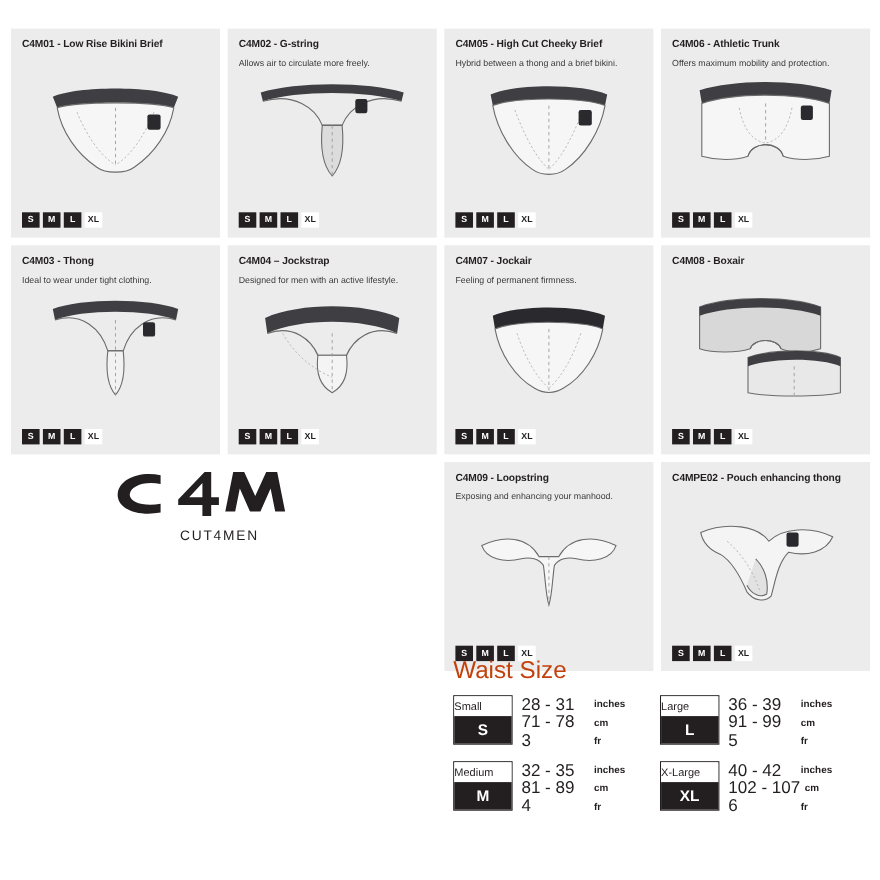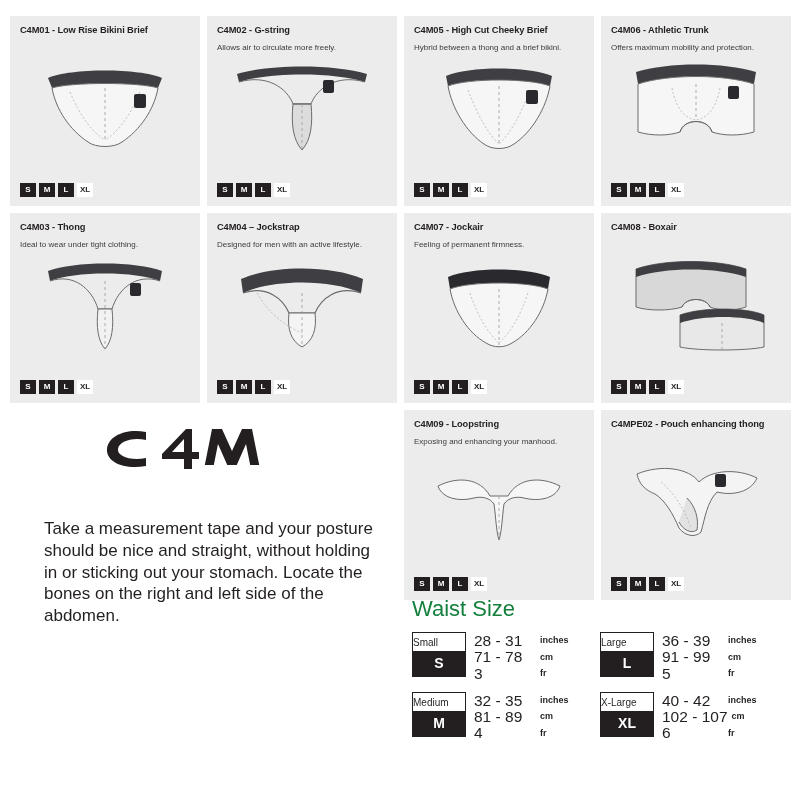--- a/index.html
+++ b/index.html
@@ -18,21 +18,21 @@
   .sheet {
     position: relative;
     width: 800px;
     height: 800px;
     padding: 0;
   }
 
   
   .grid {
     position: absolute;
-    top: 16px;
+    top: 26px;
     left: 10px;
     width: 780px;
     display: grid;
     grid-template-columns: repeat(4, 190px);
     grid-auto-rows: 190px;
     column-gap: 7px;
     row-gap: 7px;
   }
   .card {
     background: #ececec;
@@ -122,21 +122,21 @@
   .instructions p {
     margin: 0 0 18px 0;
   }
 
   
   .waist-title {
     position: absolute;
     left: 412px;
     top: 596px;
     font-size: 22px;
-    color: #15803d;
+    color: #c2410c;
   }
   .waist-table {
     position: absolute;
     left: 412px;
     top: 632px;
     width: 376px;
     display: grid;
     grid-template-columns: 188px 188px;
     row-gap: 10px;
   }
@@ -395,24 +395,24 @@
 
   </div>
 
   <div class="logo-wrap">
     <svg width="200" height="48" viewBox="0 0 200 48">
       <path d="M46 7 C26 3 8 11 7 24 C6 37 24 45 46 41 L46 33 C30 36 17 31 18 24 C19 17 31 12 46 15 Z" fill="#231f20"></path>
       <path d="M86 4 L62 29 L62 34 L84 34 L84 44 L92 44 L92 34 L99 34 L99 27 L92 27 L92 4 Z M84 27 L72 27 L84 14 Z" fill="#231f20"></path>
       <path d="M104 44 L112 4 L122 4 L132 26 L142 4 L152 4 L160 44 L151 44 L146 19 L135 44 L129 44 L118 19 L113 44 Z" fill="#231f20"></path>
       <path d="M100 40 L196 40 L196 46 L100 46 Z" fill="#ffffff"></path>
     </svg>
+    <div class="logo-sub">CUT4MEN</div>
   </div>
 
   <div class="instructions">
-    <p>Take a measurement tape and your posture should be nice and straight, without holding in or sticking out your stomach. Locate the bones on the right and left side of the abdomen.</p>
   </div>
 
   <div class="waist-title">Waist Size</div>
 
   <div class="waist-table">
 
     <div class="waist-cell">
       <div class="sz-badge">
         <div class="sz-name">Small</div>
         <div class="sz-letter">S</div>

